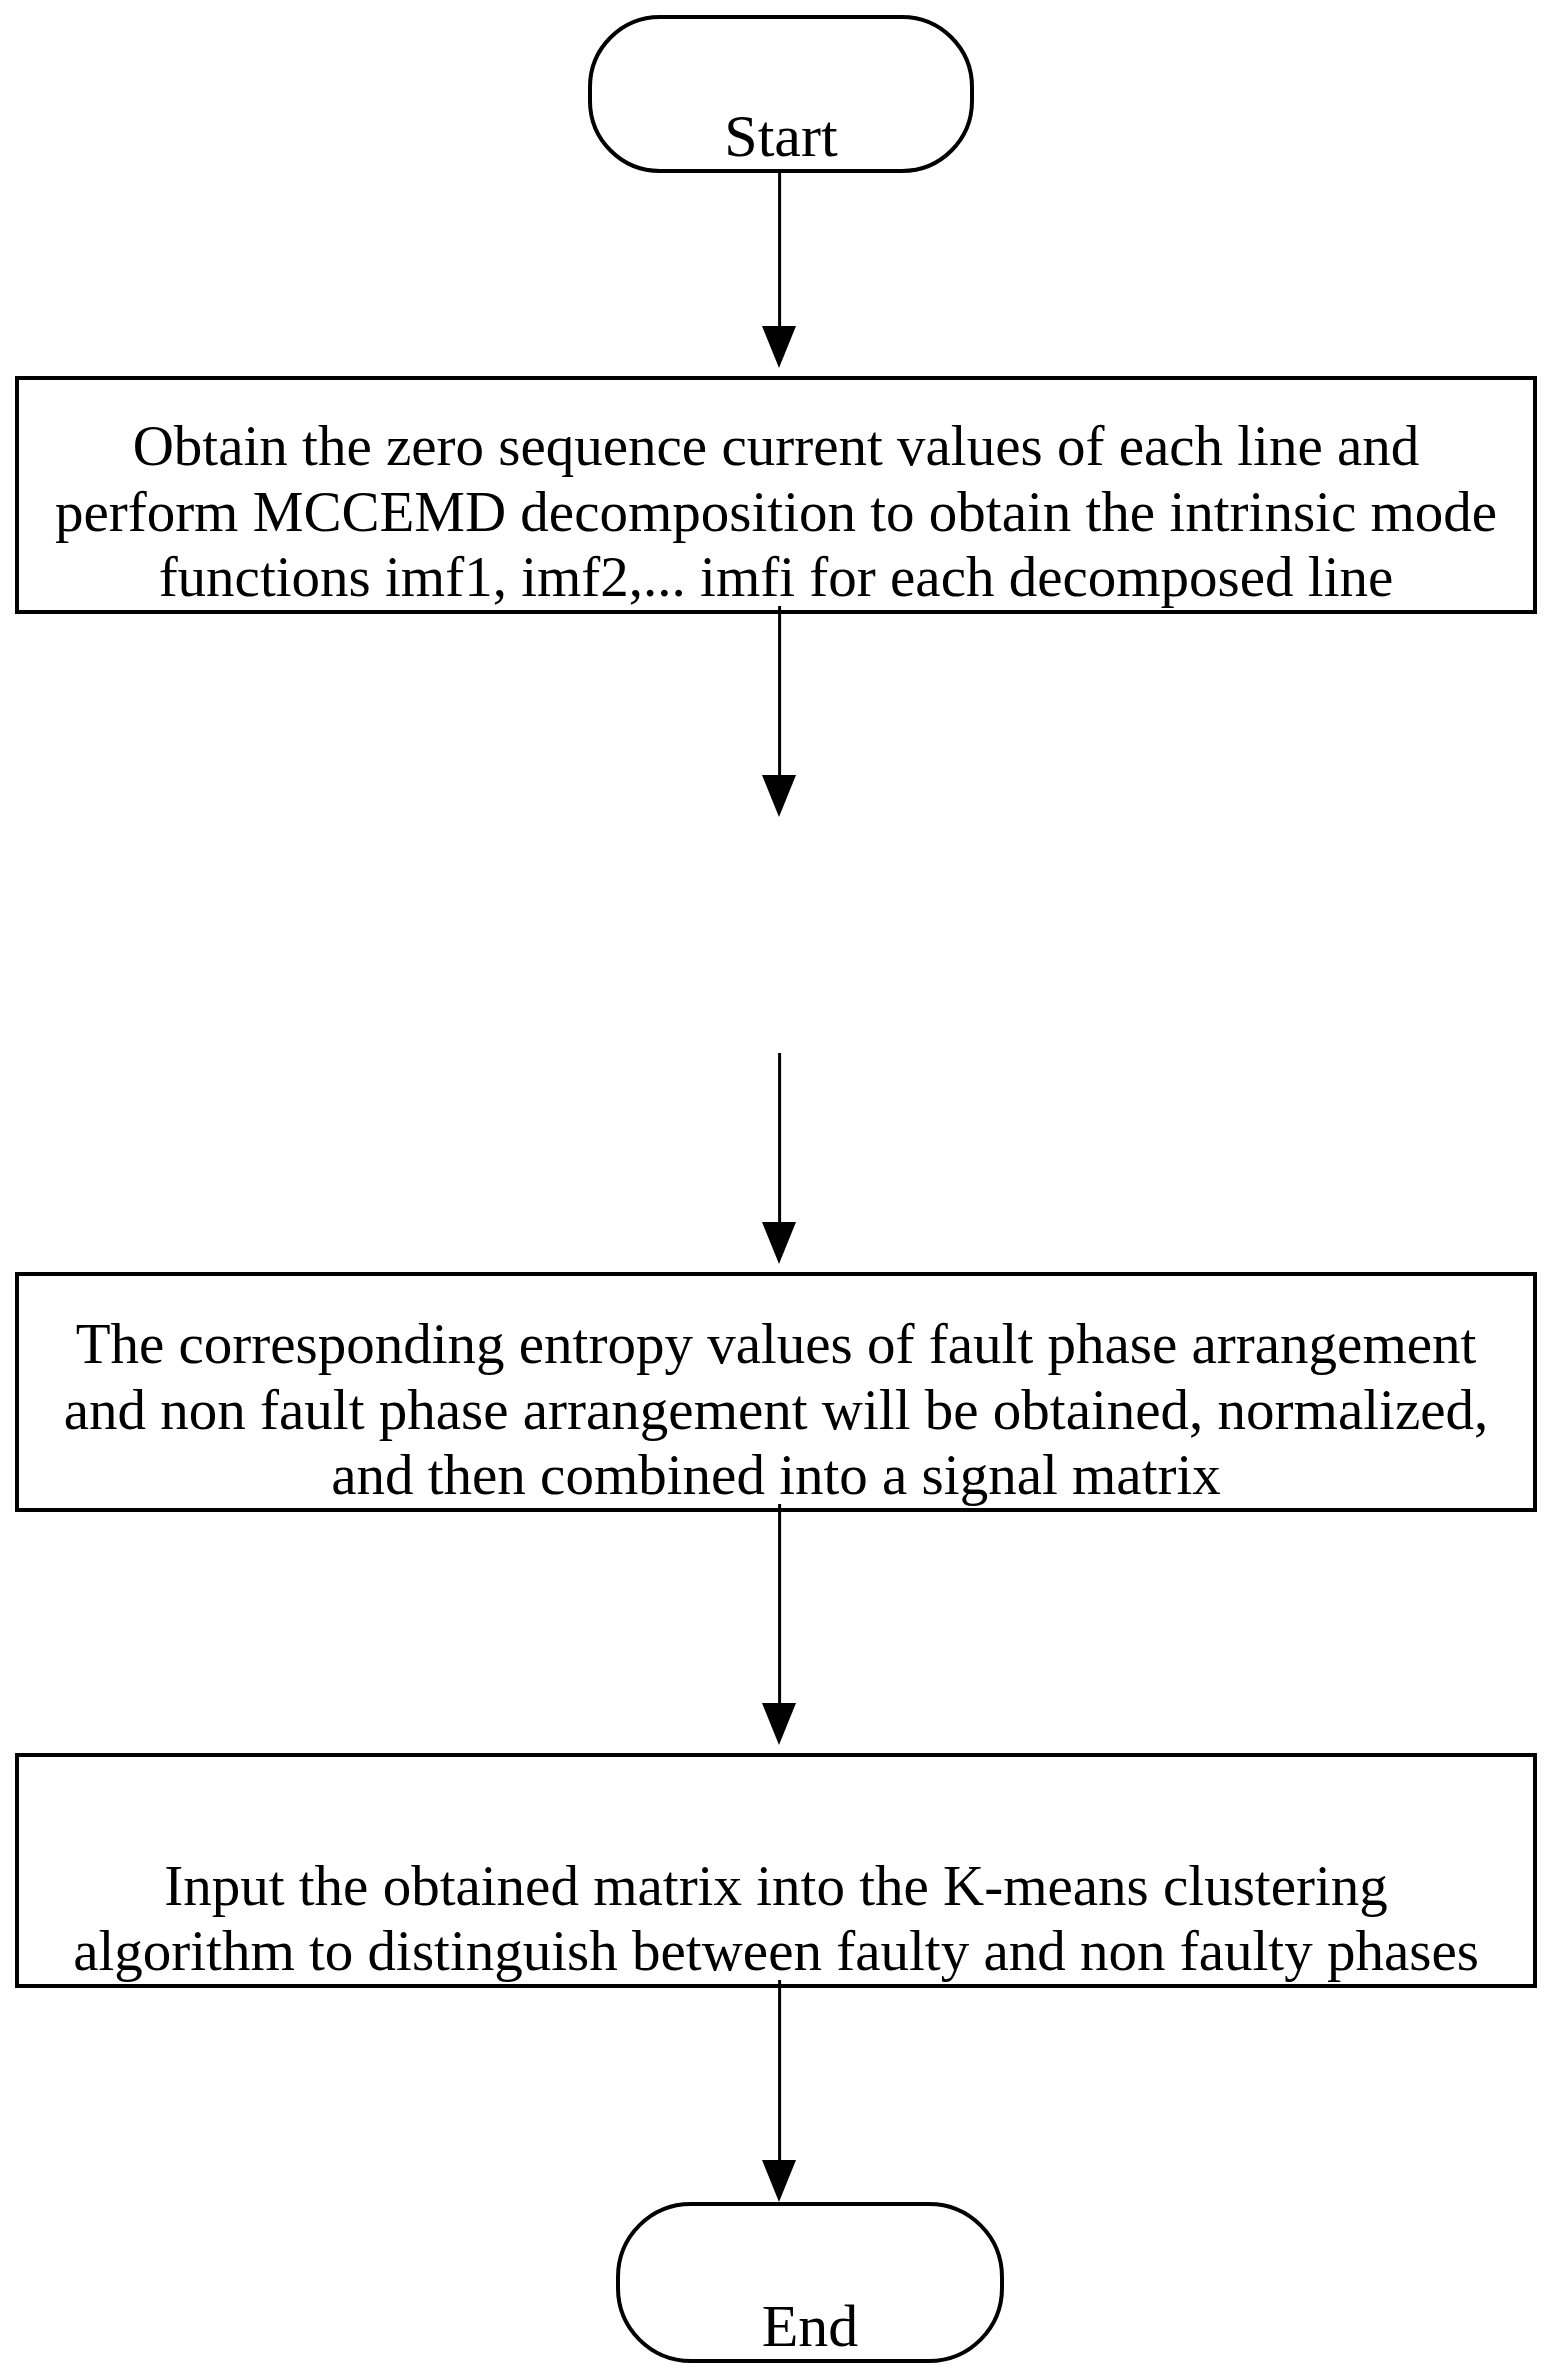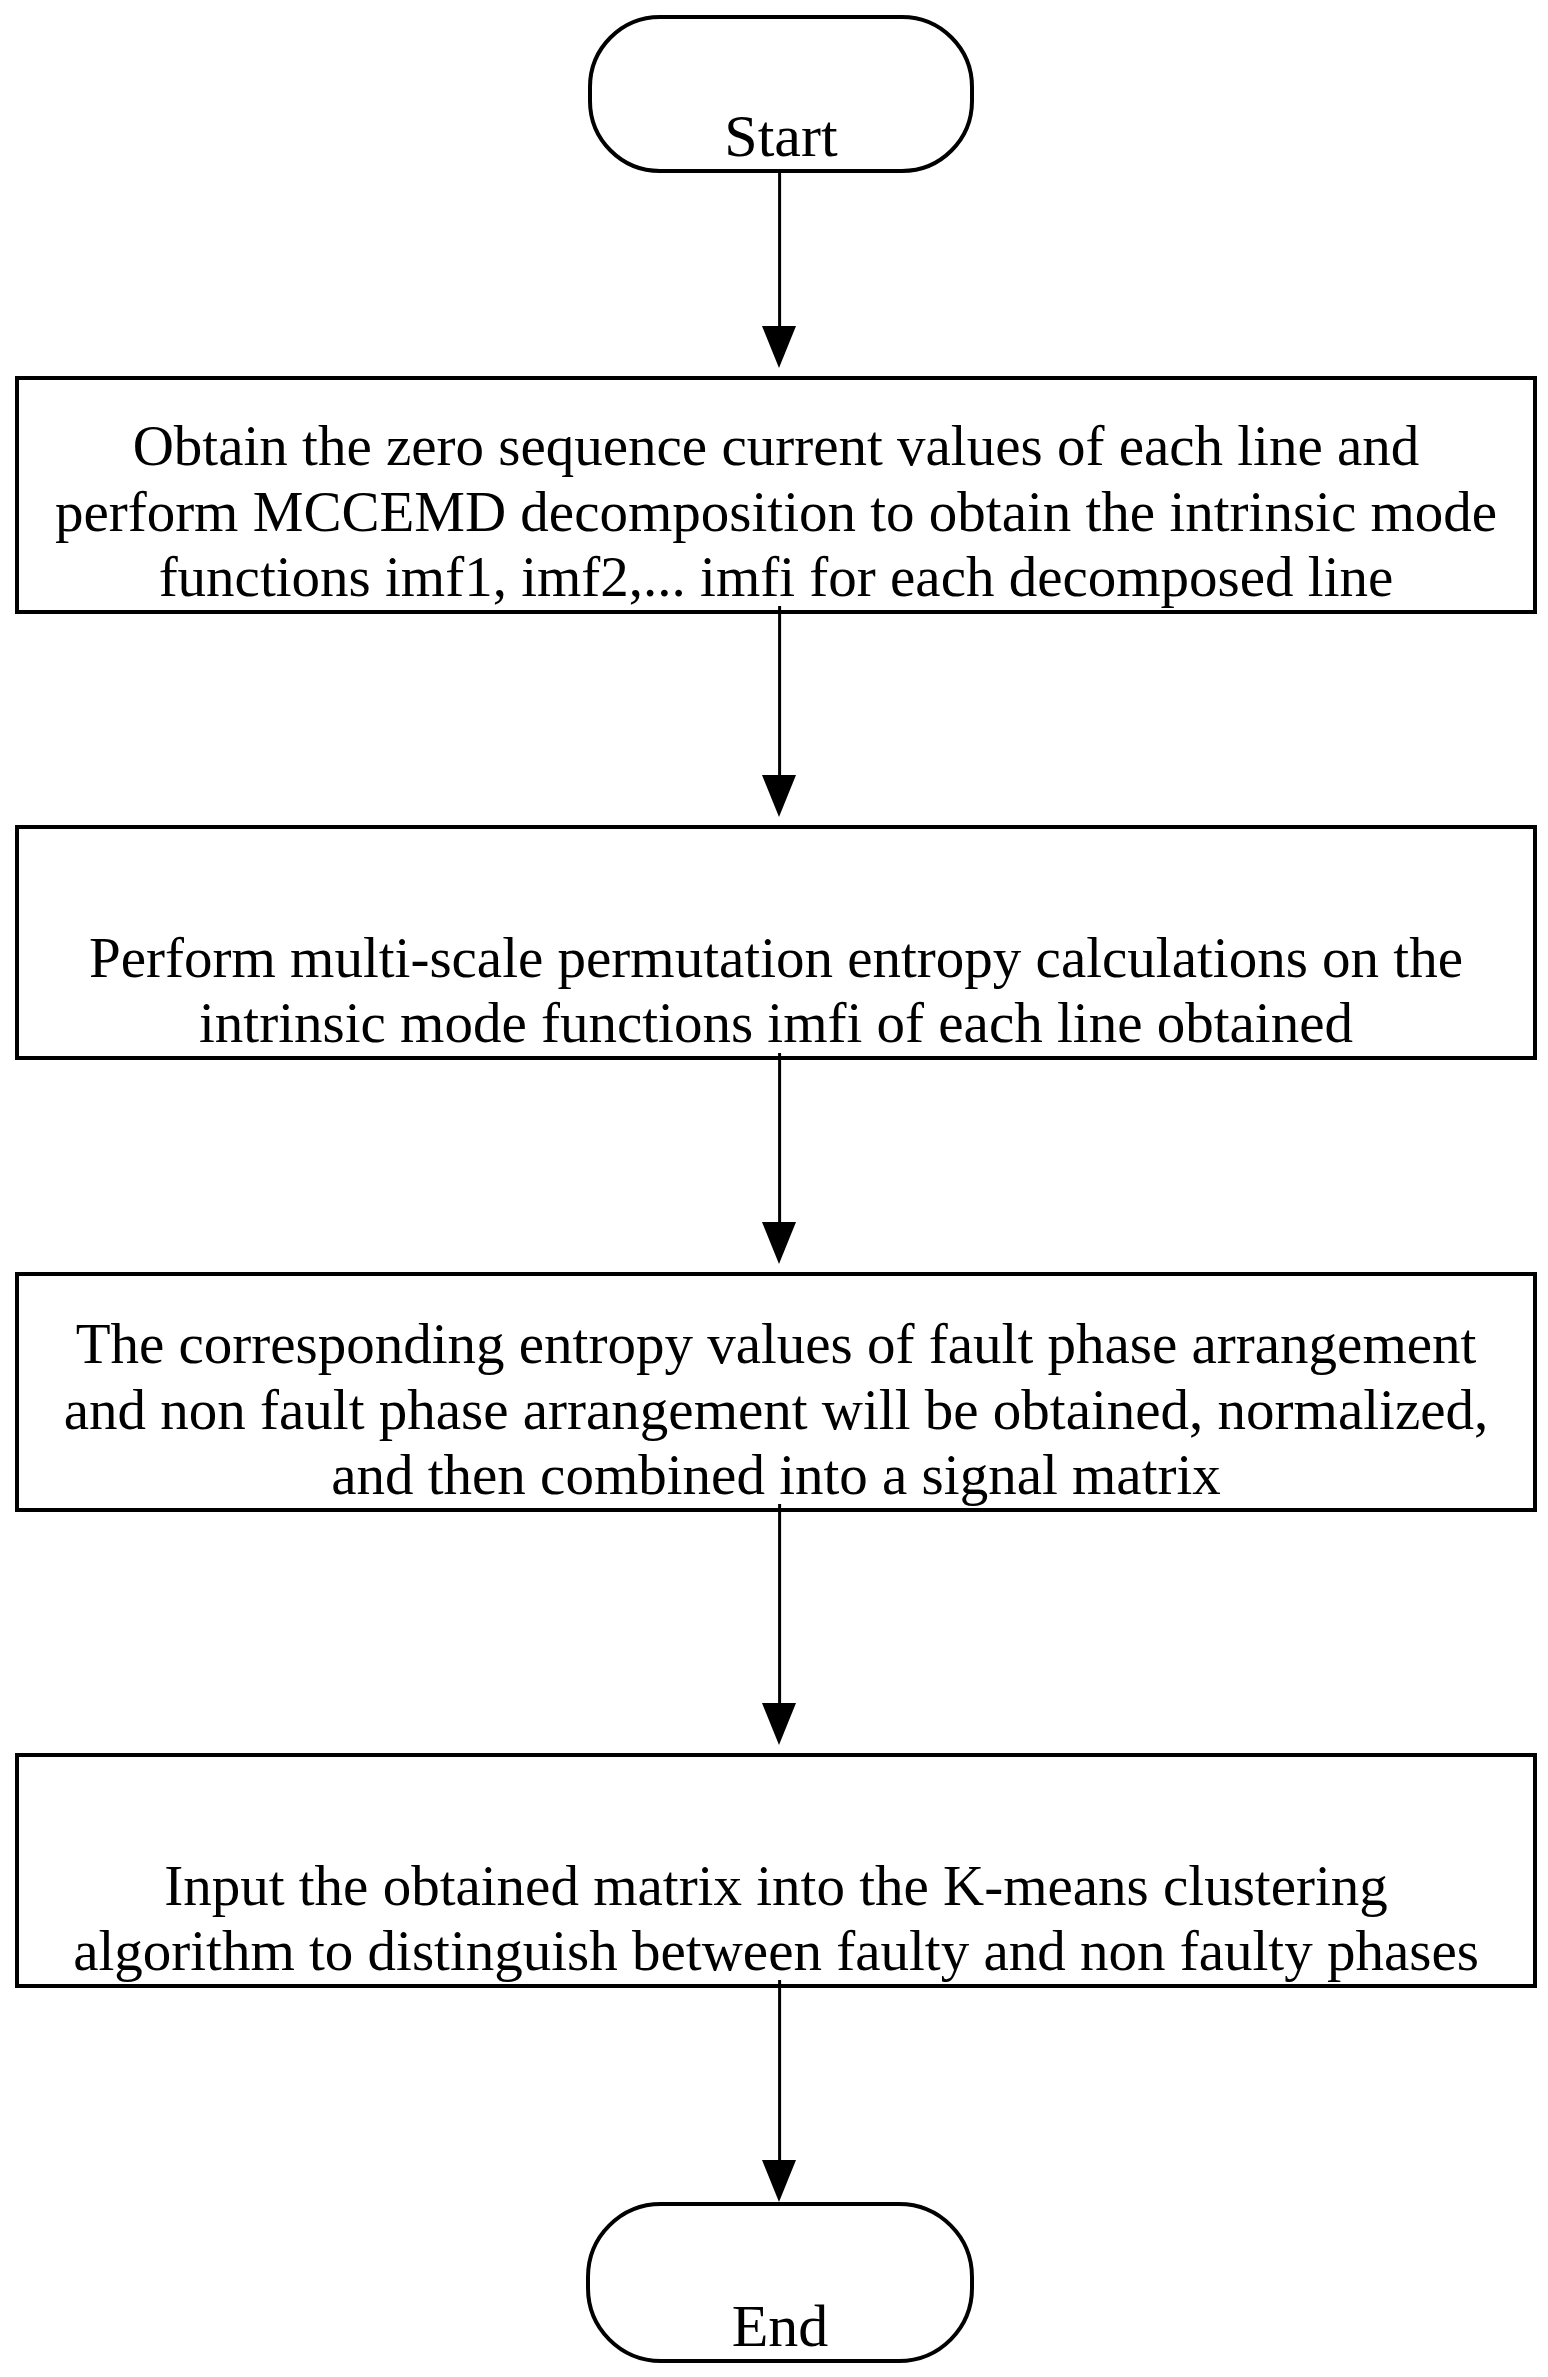--- a/index.html
+++ b/index.html
@@ -31,21 +31,21 @@
     line-height: 1.15;
     white-space: pre-line;
     padding: 0 3px;
     margin-top: 8px;
   }
   #node-start { left: 588px; top: 15px;   width: 386px;  height: 158px; border-radius: 72px; }
   #node-step1 { left: 15px;  top: 368px;  width: 1522px; height: 238px; }
   #node-step2 { left: 15px;  top: 817px; width: 1522px; height: 235px; }
   #node-step3 { left: 15px;  top: 1264px; width: 1522px; height: 240px; }
   #node-step4 { left: 15px;  top: 1745px; width: 1522px; height: 235px; }
-  #node-end   { left: 586px; top: 2202px; width: 388px;  height: 161px; border-radius: 75px; }
+  #node-end   { left: 616px; top: 2202px; width: 388px;  height: 161px; border-radius: 75px; }
 
   .arrow { position: absolute; left: 762px; width: 35px; }
   .arrow .shaft {
     position: absolute;
     left: 50%;
     top: 0;
     transform: translateX(-50%);
     width: 3.8px;
     height: calc(100% - 39px);
     background: #000000;
@@ -84,24 +84,20 @@
     <span>Obtain the zero sequence current values of each line and
 perform MCCEMD decomposition to obtain the intrinsic mode
 functions imf1, imf2,... imfi for each decomposed line</span>
   </div>
 
   <div class="arrow" id="arrow-2">
     <div class="shaft"></div>
     <div class="head"></div>
   </div>
 
-  <div class="node process" id="node-step2">
-    <span>Perform multi-scale permutation entropy calculations on the
-intrinsic mode functions imfi of each line obtained</span>
-  </div>
 
   <div class="arrow" id="arrow-3">
     <div class="shaft"></div>
     <div class="head"></div>
   </div>
 
   <div class="node process" id="node-step3">
     <span>The corresponding entropy values of fault phase arrangement
 and non fault phase arrangement will be obtained, normalized,
 and then combined into a signal matrix</span>

